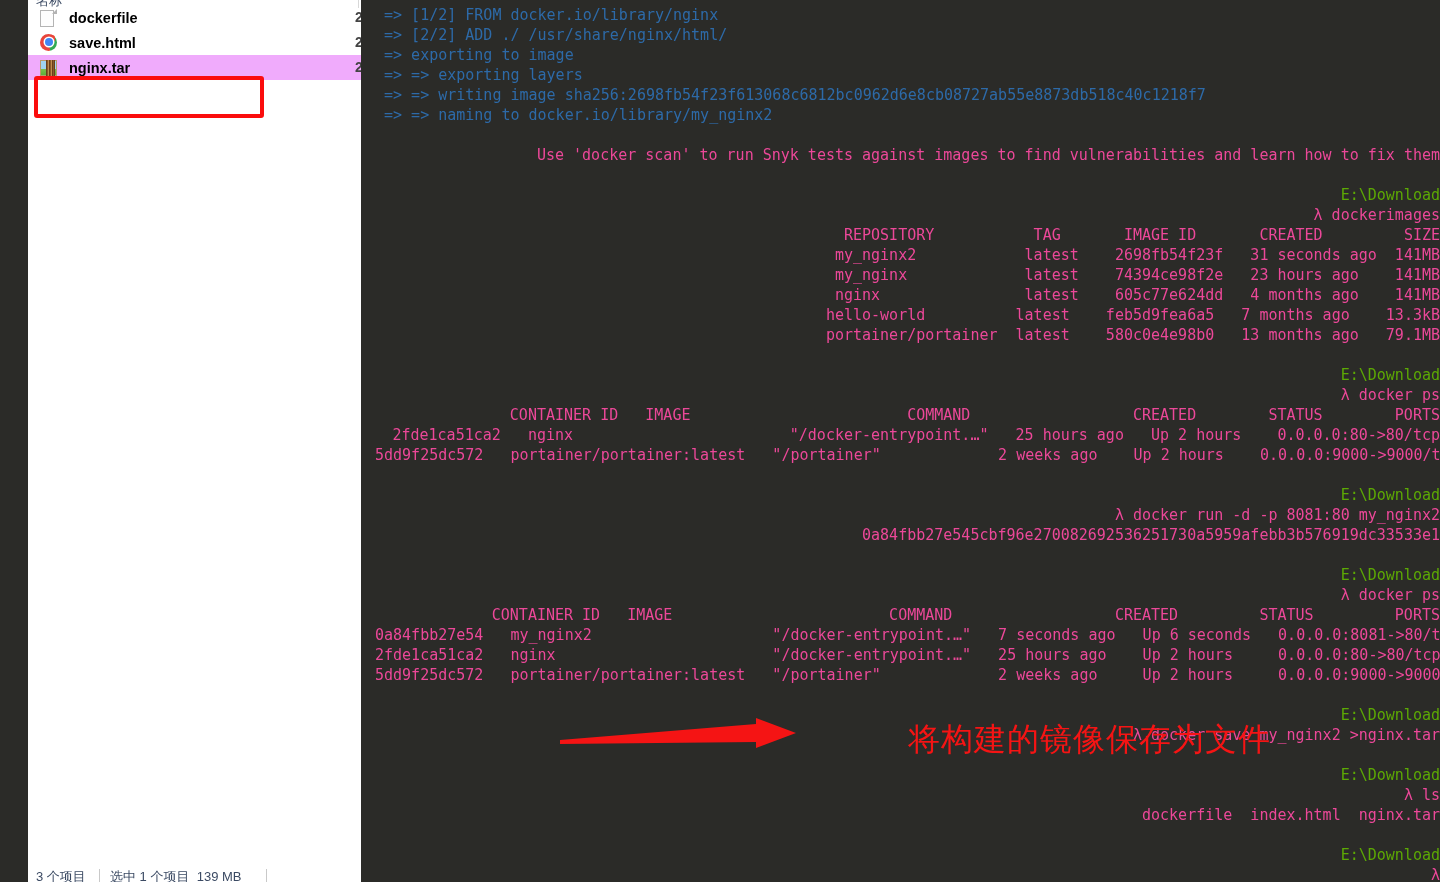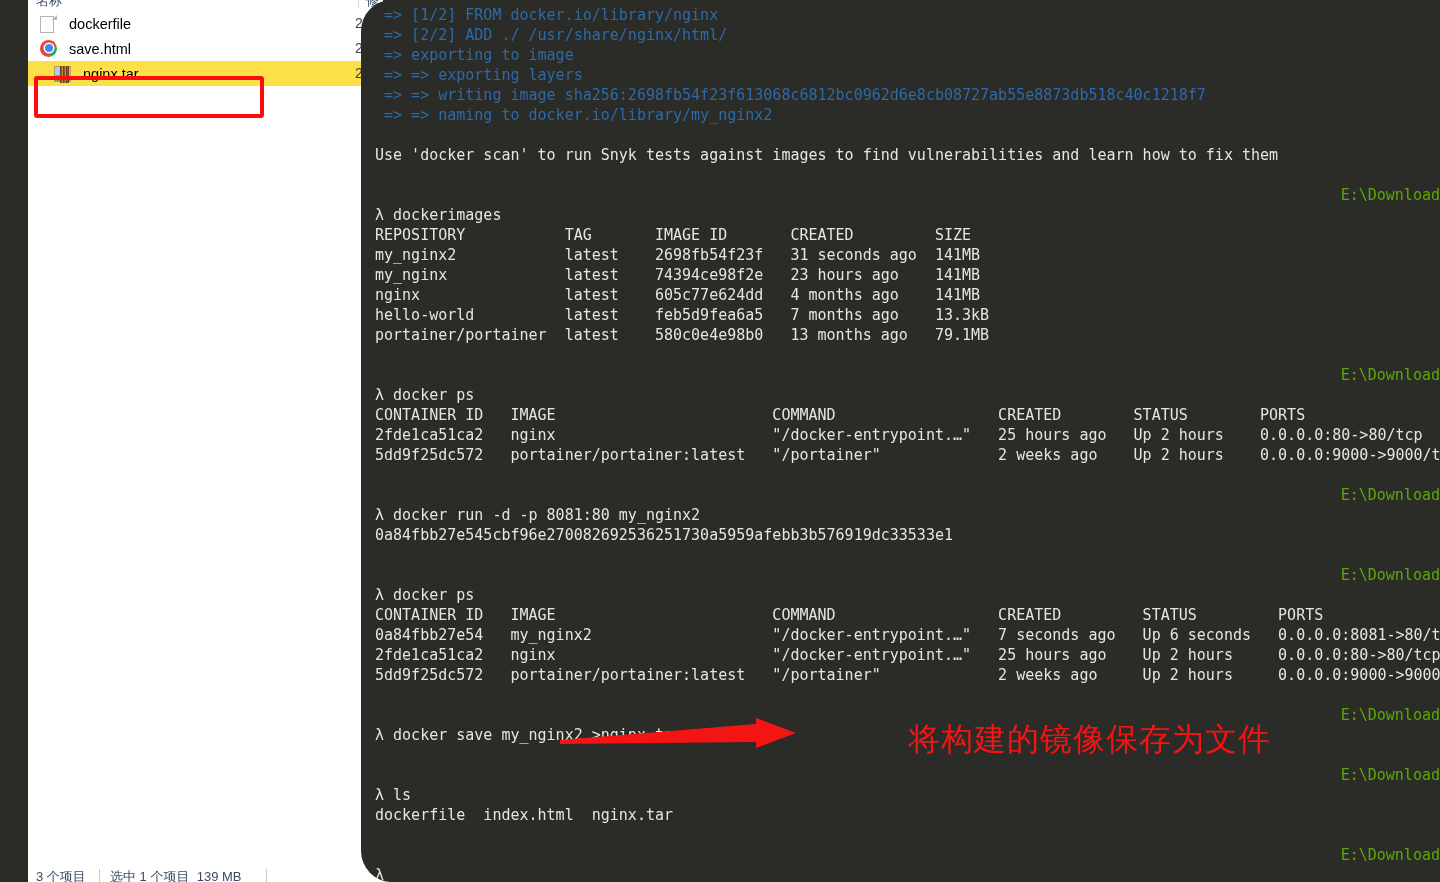--- a/index.html
+++ b/index.html
@@ -20,26 +20,26 @@
   #explorer-header {
     position:absolute; left:0; top:-8px; width:361px; height:18px;
     background:#ffffff; color:#3b4a63; font-size:13px;
   }
   #explorer-header .col-name { position:absolute; left:8px; top:0px; }
   #explorer-header .col-date { position:absolute; left:338px; top:0px; }
   #explorer-header .divider {
     position:absolute; left:330px; top:0px; width:1px; height:16px;
     background:#d8d8d8;
   }
-  #file-list { position:absolute; left:0; top:11px; width:422px; }
+  #file-list { position:absolute; left:0; top:5px; width:422px;font-weight:bold; }
   .file-row {
     position:relative; height:25px; width:361px;
     display:flex; align-items:center;
   }
-  .file-row.selected { background:#fde047;padding-left:14px; }
+  .file-row.selected { background:#f0abfc; }
   .file-icon {
     position:relative; width:17px; height:18px; margin-left:12px;
     flex:0 0 17px;
   }
   .file-label {
     margin-left:12px; font-size:14.5px; color:#000; white-space:nowrap;
   }
   .file-date {
     position:absolute; left:327px; top:4px; font-size:14px; color:#444;
     white-space:nowrap;
@@ -113,26 +113,25 @@
   }
 
   
   #terminal {
     position:absolute; left:361px; top:0; width:1079px; height:882px;
     background:#2b2b28; overflow:hidden;
     font-family:"DejaVu Sans Mono", monospace;
     font-size:15px; line-height:20px;
     color:#d4d4c8; white-space:pre;
     padding:5px 0 0 14px;
-    border-radius:31px;
   }
   #terminal .ln { height:20px; white-space:pre; }
   #terminal .build { color:#2d6aa8; }
   #terminal .prompt { color:#5ca904;text-align:right; }
-  #terminal .out { color:#e5e5e5; }
+  #terminal .out { color:#ec4899;text-align:right; }
 
   
   #arrow-svg {
     position:absolute; left:560px; top:716px; width:240px; height:38px;
     pointer-events:none;
   }
   #annot-text {
     position:absolute; left:908px; top:718px;
     font-family:"DejaVu Sans", sans-serif;
     font-size:32px; color:#f51414; white-space:nowrap;

